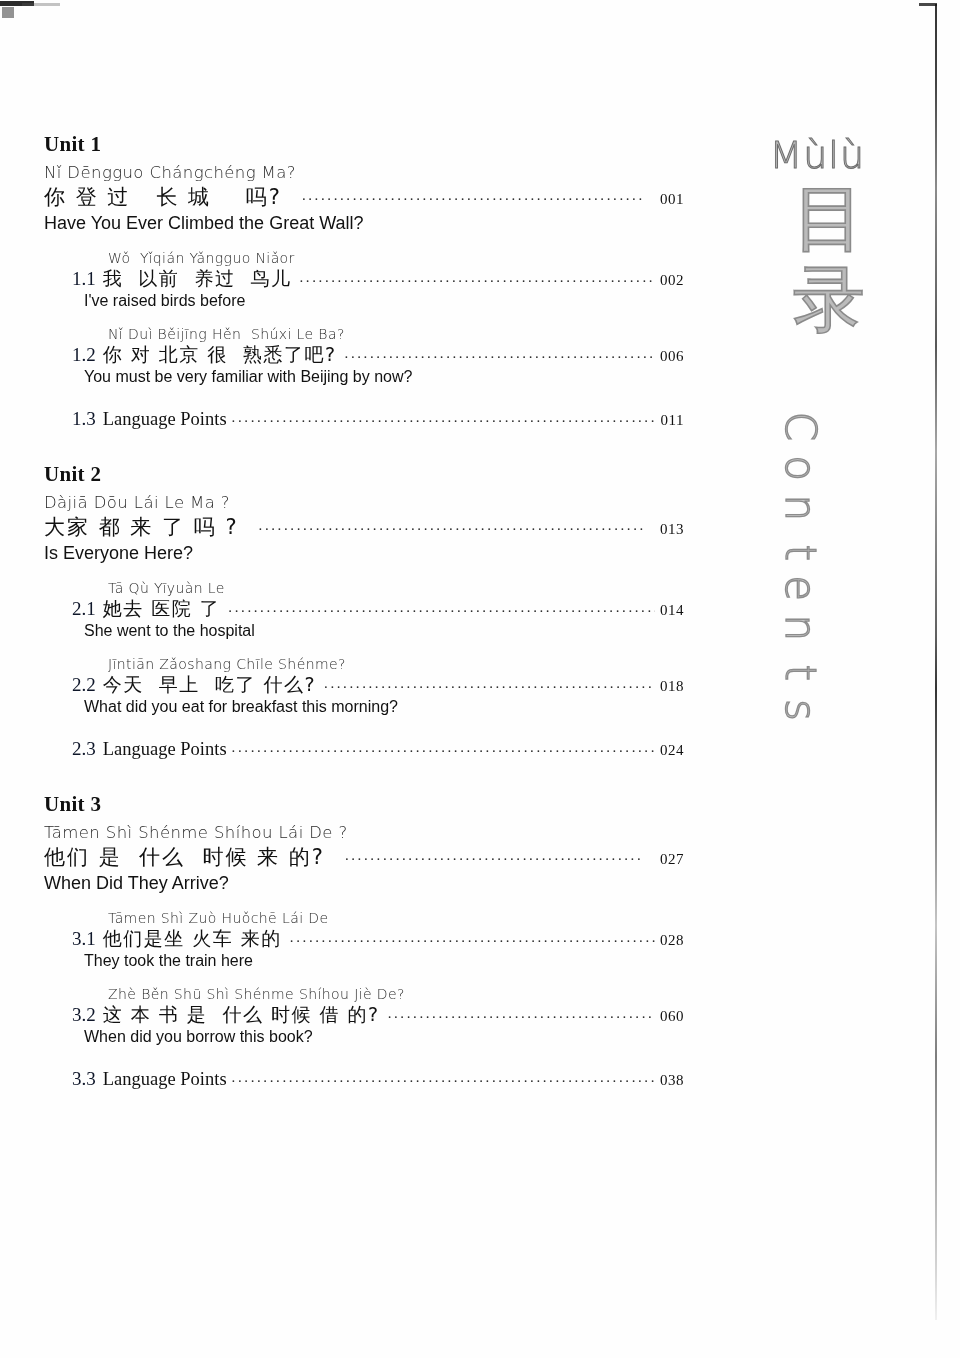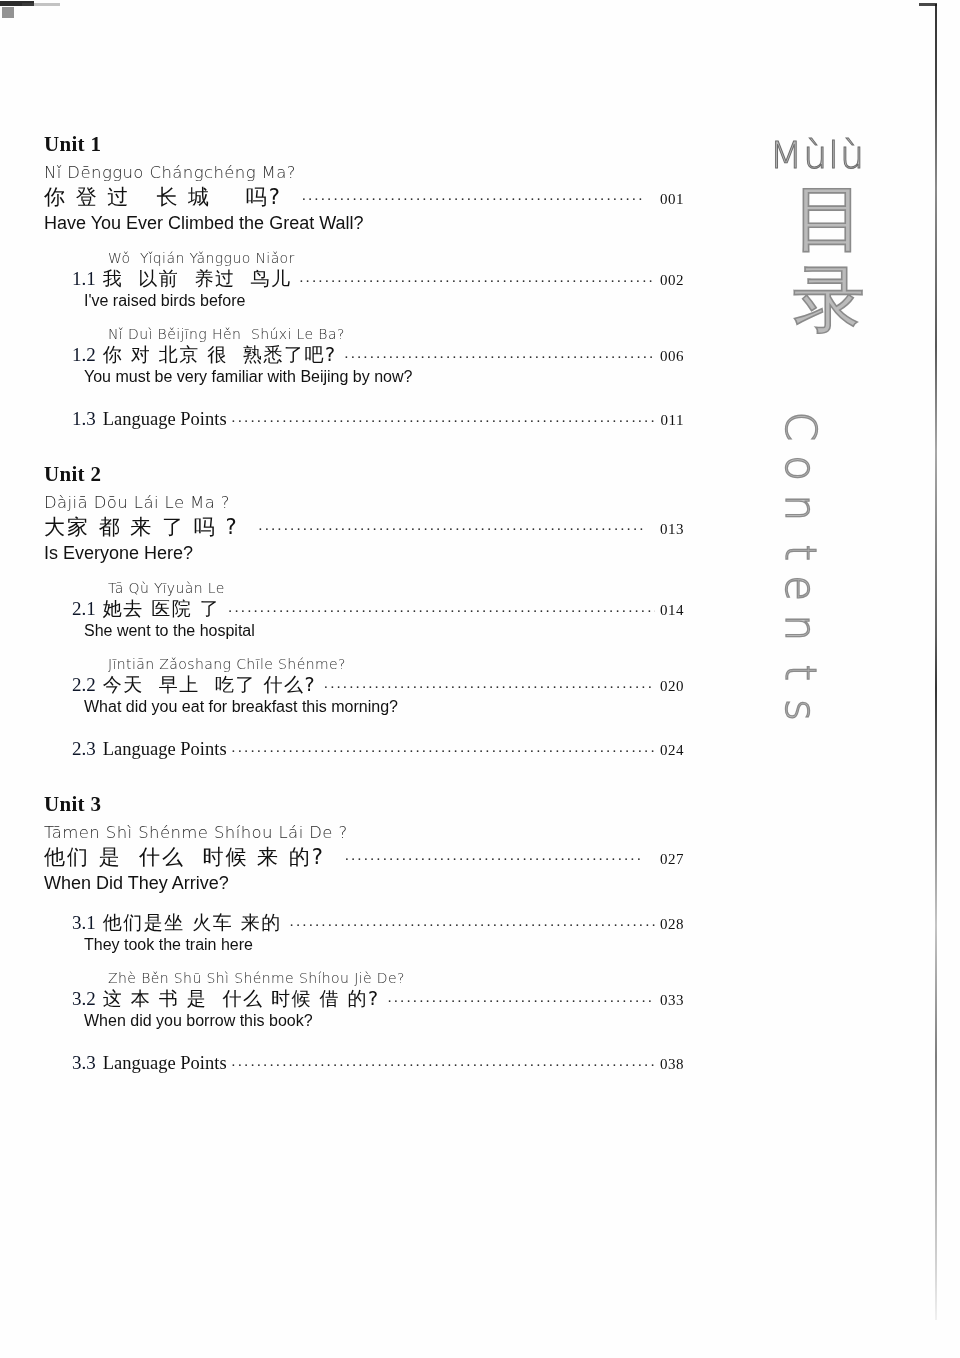--- a/index.html
+++ b/index.html
@@ -309,21 +309,21 @@
             <span class="pageno">014</span>
           </div>
           <div class="english">She went to the hospital</div>
         </div>
         <div class="sub-entry">
           <div class="pinyin sub">Jīntiān Zǎoshang Chīle Shénme?</div>
           <div class="sub-row">
             <span class="sec-no">2.2</span>
             <span class="hanzi">今天  早上  吃了 什么?</span>
             <span class="dots">........................................................................................................................</span>
-            <span class="pageno">020</span>
+            <span class="pageno">018</span>
           </div>
           <div class="english">What did you eat for breakfast this morning?</div>
         </div>
         <div class="lp-row">
           <span class="sec-no">2.3</span>
           <span class="lp-label">Language Points</span>
           <span class="dots">........................................................................................................................</span>
           <span class="pageno">024</span>
         </div>
         <div class="unit-gap"></div>
@@ -333,35 +333,36 @@
         <div class="unit-head">
           <div class="pinyin">Tāmen Shì Shénme Shíhou Lái De ?</div>
           <div class="hanzi-row">
             <span class="hanzi">他们 是  什么  时候 来 的?</span>
             <span class="dots">........................................................................................................................</span>
             <span class="pageno">027</span>
           </div>
           <div class="english">When Did They Arrive?</div>
         </div>
         <div class="sub-entry">
+          <div class="pinyin sub">Tāmen Shì Zuò Huǒchē Lái De</div>
           <div class="sub-row">
             <span class="sec-no">3.1</span>
             <span class="hanzi">他们是坐 火车 来的</span>
             <span class="dots">........................................................................................................................</span>
             <span class="pageno">028</span>
           </div>
           <div class="english">They took the train here</div>
         </div>
         <div class="sub-entry">
           <div class="pinyin sub">Zhè Běn Shū Shì Shénme Shíhou Jiè De?</div>
           <div class="sub-row">
             <span class="sec-no">3.2</span>
             <span class="hanzi">这 本 书 是  什么 时候 借 的?</span>
             <span class="dots">........................................................................................................................</span>
-            <span class="pageno">033</span>
+            <span class="pageno">060</span>
           </div>
           <div class="english">When did you borrow this book?</div>
         </div>
         <div class="lp-row">
           <span class="sec-no">3.3</span>
           <span class="lp-label">Language Points</span>
           <span class="dots">........................................................................................................................</span>
           <span class="pageno">038</span>
         </div>
         <div class="unit-gap"></div>

